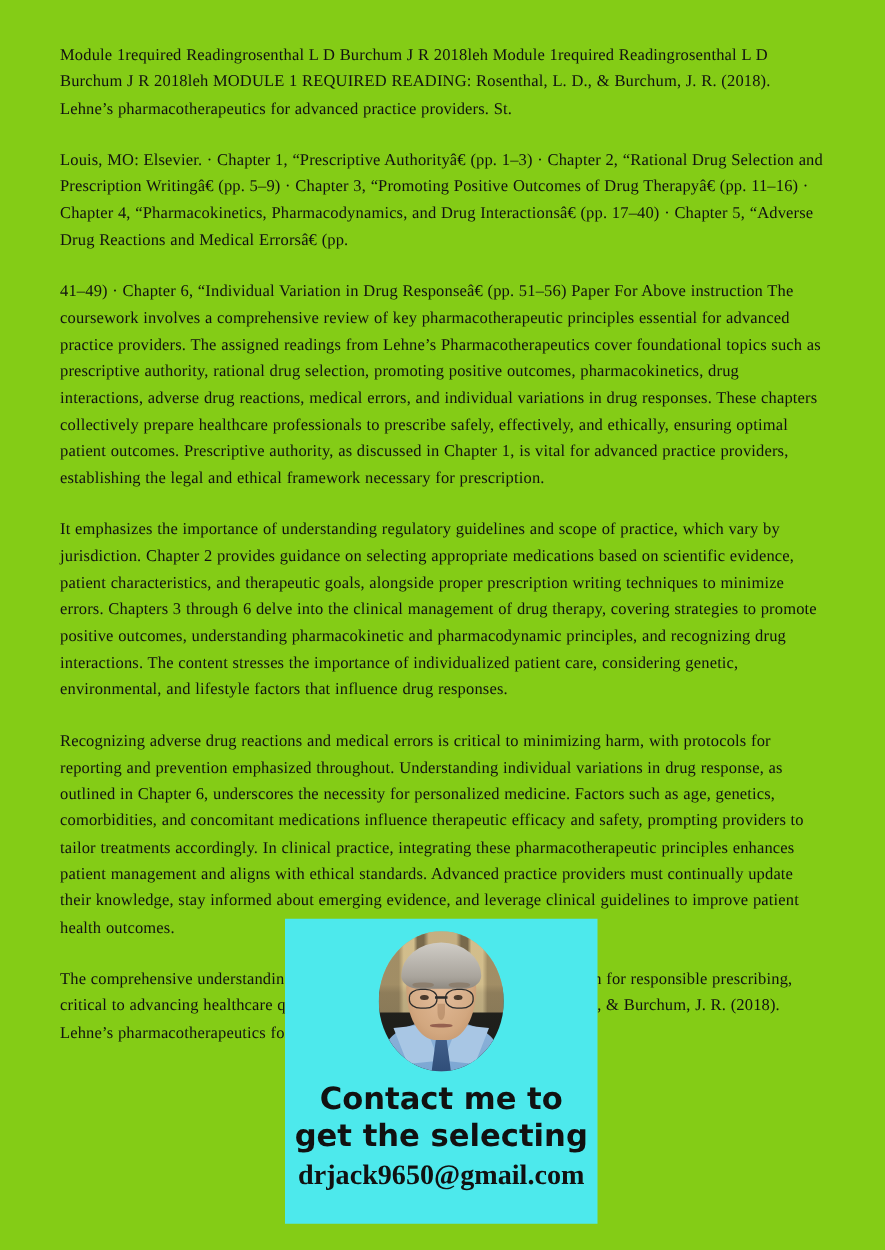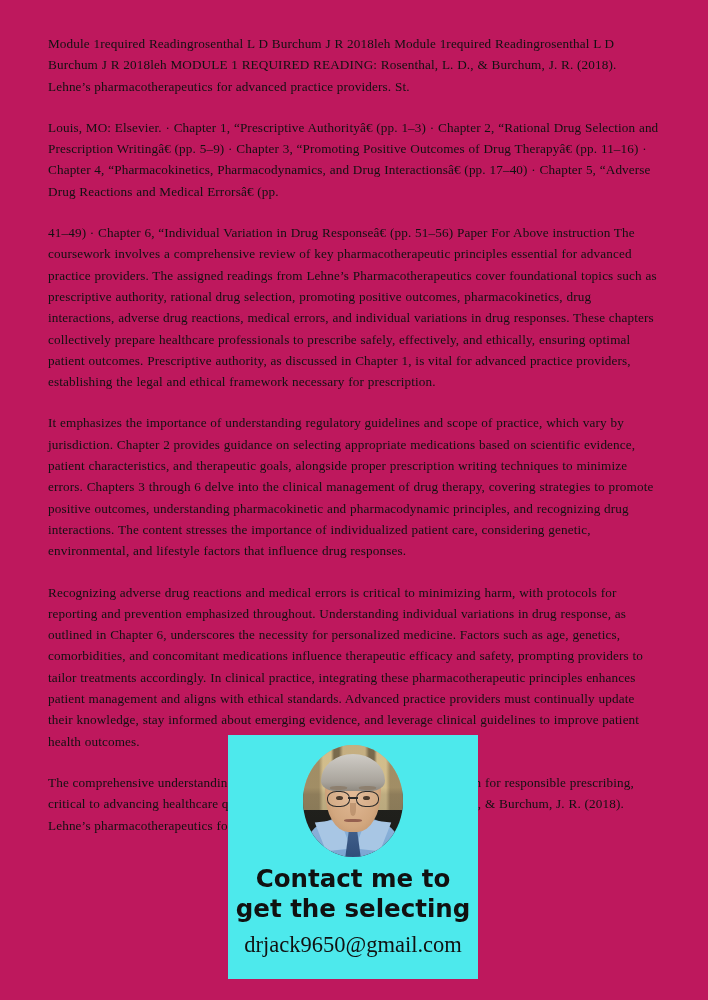--- a/index.html
+++ b/index.html
@@ -15,21 +15,21 @@
     overflow: hidden;
     font-family: "Liberation Serif", "DejaVu Serif", serif;
     color: #000000;
   }
 
   #page {
     position: absolute;
     inset: 0;
     width: 708px;
     height: 1000px;
-    background: #be185d;
+    background: #84cc16;
   }
 
   #doc-body {
     position: absolute;
     left: 48px;
     top: 33px;
     width: 612px;
   }
 
   .para {
@@ -220,26 +220,26 @@
     font-weight: 700;
     font-size: 24.5px;
     line-height: 30px;
     color: #111111;
     text-align: center;
     white-space: nowrap;
   }
   #contact-line-1 { margin-top: 7px; }
   #contact-email {
     font-family: "Liberation Serif", "DejaVu Serif", serif;
-    font-weight: 400;
+    font-weight: 700;
     font-size: 22.5px;
     line-height: 28px;
     color: #111111;
     text-align: center;
-    margin-top: 7px;
+    margin-top: 2px;
     white-space: nowrap;
   }
 </style>
 </head>
 <body>
 
 <div id="page">
 
   <div id="doc-body">
     <p class="para">Module 1required Readingrosenthal L D Burchum J R 2018leh Module 1required Readingrosenthal L D Burchum J R 2018leh MODULE 1 REQUIRED READING: Rosenthal, L. D., &amp; Burchum, J. R. (2018). Lehne’s pharmacotherapeutics for advanced practice providers. St.</p>

